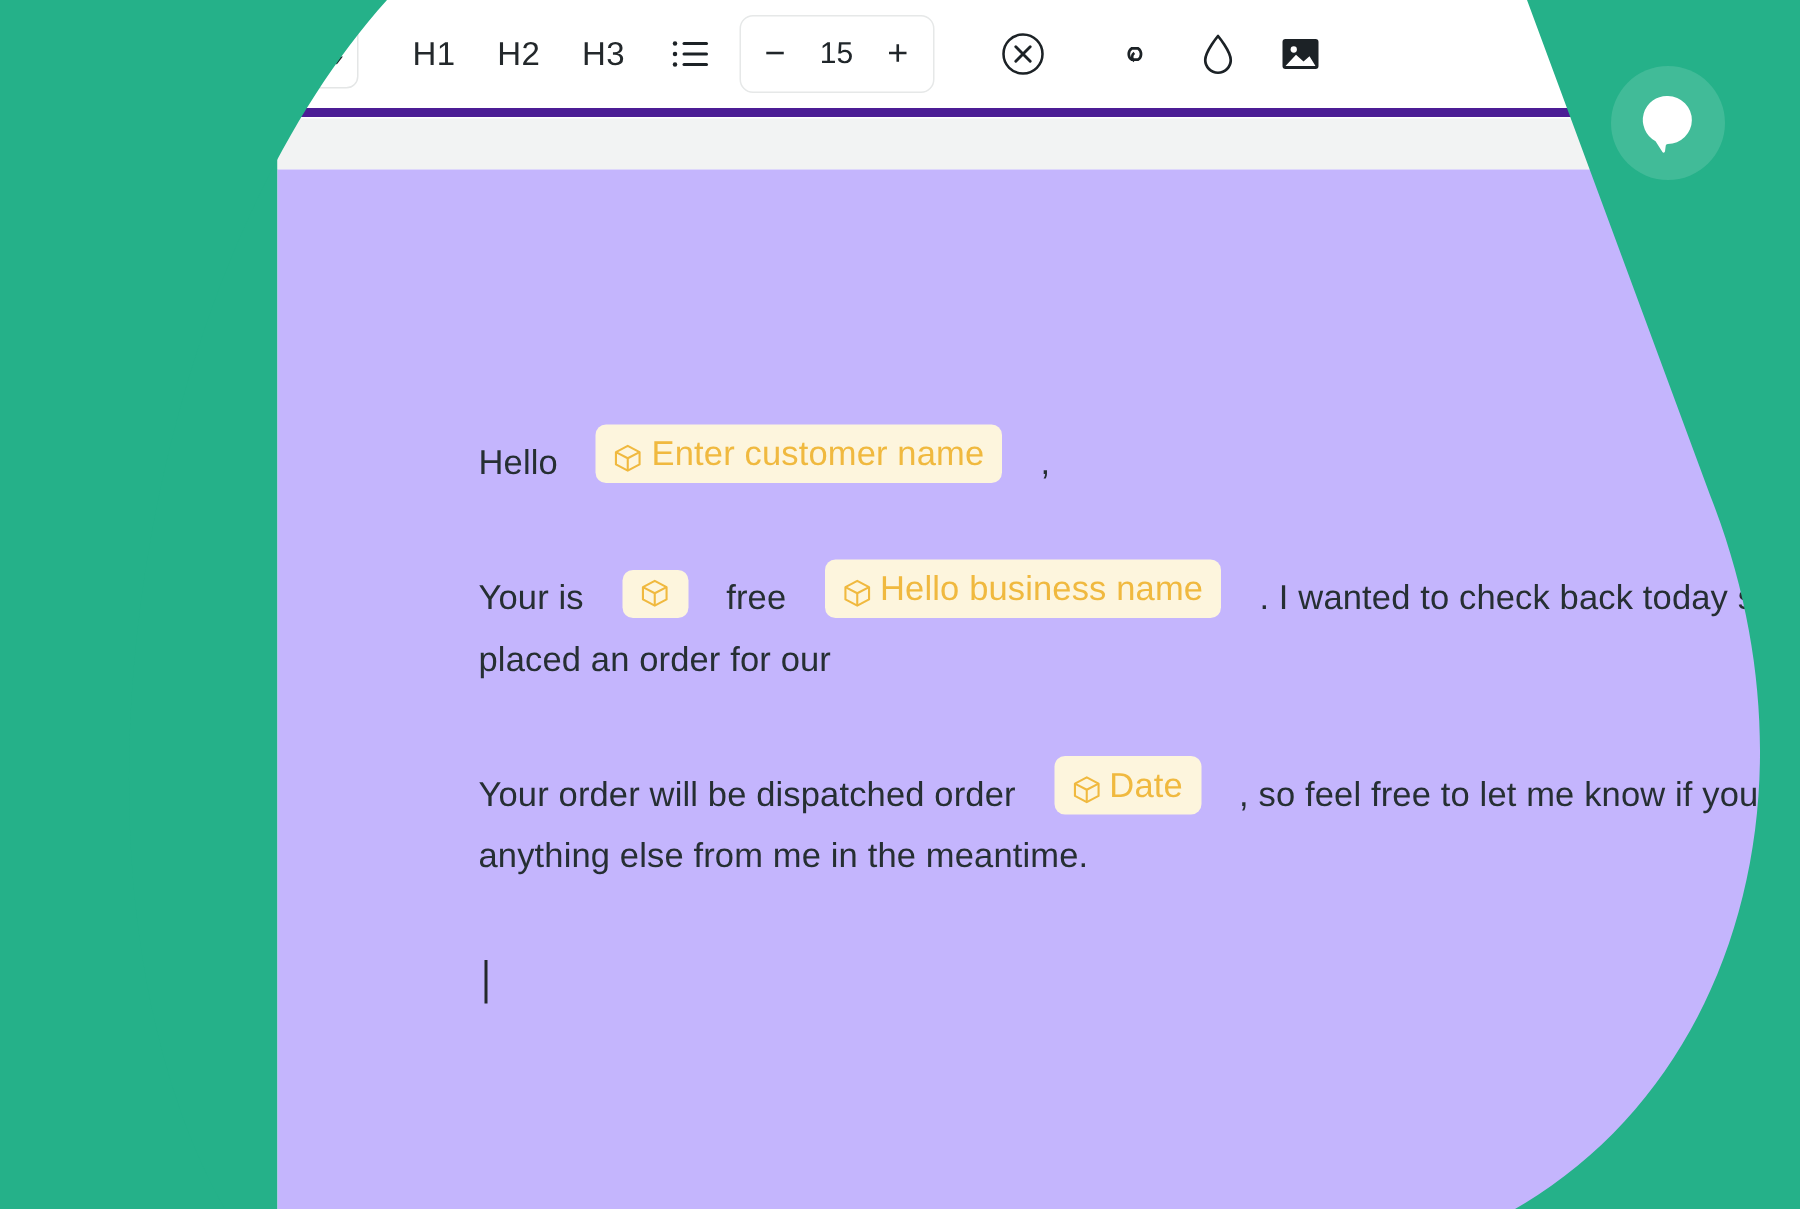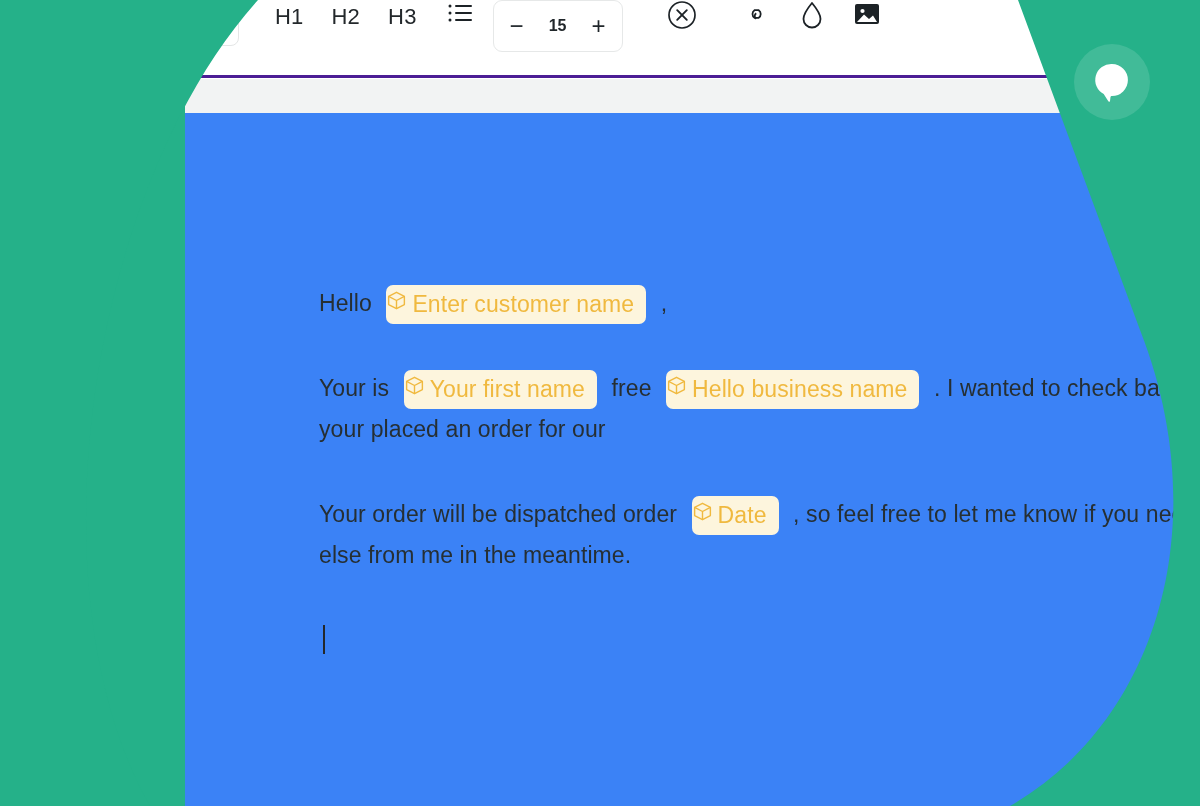--- a/index.html
+++ b/index.html
@@ -43,23 +43,23 @@
   }
 
   
   .toolbar {
     position: absolute;
     left: 0;
     top: 0;
     width: 1015px;
     height: 78px;
     background: #ffffff;
-    border-bottom: 3px solid #4c1d95;
-    display: flex;
-    align-items: flex-start;
+    border-bottom: 6px solid #4c1d95;
+    display: flex;
+    align-items: center;
     box-sizing: border-box;
     padding-left: 8px;
   }
 
   .tb-select {
     width: 72px;
     height: 46px;
     border: 1px solid #e4e6e6;
     border-radius: 8px;
     background: #ffffff;
@@ -117,24 +117,23 @@
   }
   .stepper-btn {
     font-size: 24px;
     color: #20262a;
     line-height: 1;
     cursor: pointer;
     user-select: none;
     font-weight: 300;
   }
   .stepper-val {
-    font-size: 16px;
+    font-size: 20px;
     color: #20262a;
     line-height: 1;
-    font-weight: bold;
   }
 
   .tb-clear { margin-left: 44px; width: 30px; height: 30px; }
   .tb-link  { margin-left: 46px; width: 28px; height: 28px; }
   .tb-drop  { margin-left: 28px; width: 26px; height: 30px; }
   .tb-image { margin-left: 28px; width: 28px; height: 28px; }
 
   
   .gutter {
     position: absolute;
@@ -145,47 +144,47 @@
     background: #f2f3f3;
   }
 
   
   .doc-page {
     position: absolute;
     left: 0;
     top: 113px;
     width: 1015px;
     height: 693px;
-    background: #3b82f6;
+    background: #c4b5fd;
   }
 
   .doc-body {
     position: absolute;
     left: 134px;
     top: 170px;
     width: 1000px;
     font-size: 23px;
     line-height: 41px;
     color: #262f33;
     letter-spacing: .1px;
   }
 
   .para { margin: 0 0 44px 0; }
   .para.last { margin-bottom: 0; }
 
   
   .token {
     display: inline-flex;
-    align-items: flex-start;
+    align-items: flex-end;
     gap: 5px;
     background: #fdf5dd;
     color: #f0b93f;
     border-radius: 7px;
-    padding: 5px 12px 6px 0;
-    margin: 0 8px;
+    padding: 5px 12px 6px 11px;
+    margin: 0 19px;
     line-height: 28px;
     vertical-align: baseline;
     white-space: nowrap;
     cursor: pointer;
   }
   .token .cube {
     width: 21px;
     height: 21px;
     display: block;
     flex: none;
@@ -299,21 +298,20 @@
                 <path d="M12 2.6 L21 7.3 L21 16.7 L12 21.4 L3 16.7 L3 7.3 Z" fill="none" stroke="currentColor" stroke-width="1.6" stroke-linejoin="round"></path>
                 <path d="M3 7.3 L12 12 L21 7.3 M12 12 L12 21.4" fill="none" stroke="currentColor" stroke-width="1.6" stroke-linejoin="round"></path>
               </svg>
               <span class="tok-label">Enter customer name</span>
             </span><span> ,</span></p>
           <p class="para"><span>Your is </span><span class="token">
               <svg class="cube" viewBox="0 0 24 24">
                 <path d="M12 2.6 L21 7.3 L21 16.7 L12 21.4 L3 16.7 L3 7.3 Z" fill="none" stroke="currentColor" stroke-width="1.6" stroke-linejoin="round"></path>
                 <path d="M3 7.3 L12 12 L21 7.3 M12 12 L12 21.4" fill="none" stroke="currentColor" stroke-width="1.6" stroke-linejoin="round"></path>
               </svg>
-              <span class="tok-label">Your first name</span>
             </span><span> free </span><span class="token">
               <svg class="cube" viewBox="0 0 24 24">
                 <path d="M12 2.6 L21 7.3 L21 16.7 L12 21.4 L3 16.7 L3 7.3 Z" fill="none" stroke="currentColor" stroke-width="1.6" stroke-linejoin="round"></path>
                 <path d="M3 7.3 L12 12 L21 7.3 M12 12 L12 21.4" fill="none" stroke="currentColor" stroke-width="1.6" stroke-linejoin="round"></path>
               </svg>
               <span class="tok-label">Hello business name</span>
             </span><span> . I wanted to check back today since your placed an order for our </span></p>
           <p class="para"><span>Your order will be dispatched order </span><span class="token">
               <svg class="cube" viewBox="0 0 24 24">
                 <path d="M12 2.6 L21 7.3 L21 16.7 L12 21.4 L3 16.7 L3 7.3 Z" fill="none" stroke="currentColor" stroke-width="1.6" stroke-linejoin="round"></path>

